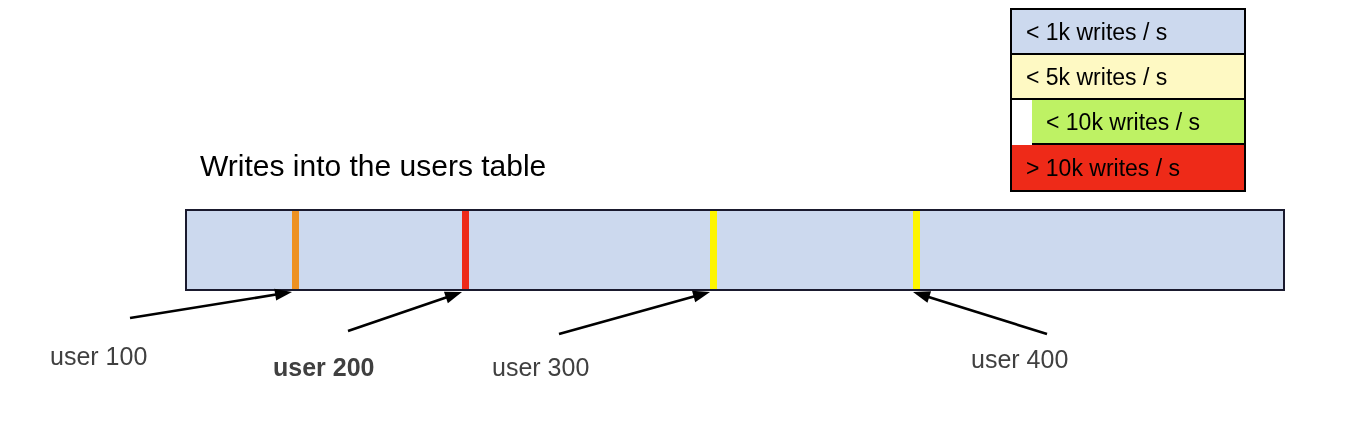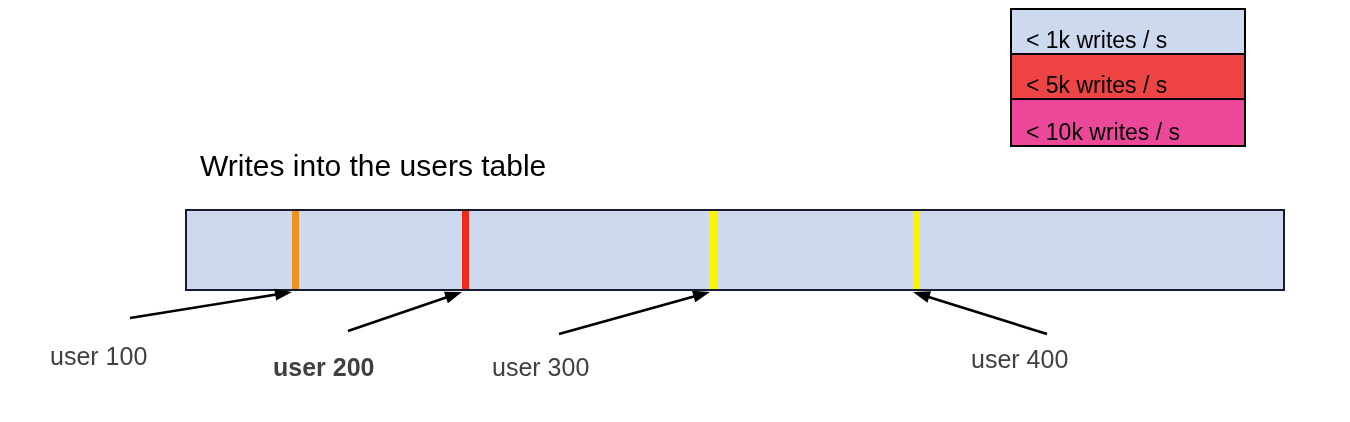--- a/index.html
+++ b/index.html
@@ -81,21 +81,21 @@
     width: 236px;
     border: 2px solid #000000;
     box-sizing: border-box;
   }
   .legend-row {
     position: relative;
     height: 45px;
     box-sizing: border-box;
     border-bottom: 2px solid #000000;
     display: flex;
-    align-items: flex-end;
+    align-items: center;
     padding-left: 14px;
   }
   .legend-row:last-child {
     border-bottom: none;
   }
   .legend-row-label {
     font-size: 23px;
     line-height: 26px;
     white-space: nowrap;
     color: #000000;
@@ -130,21 +130,24 @@
       <div class="callout-label" style="left: 50px; top: 341px;">user 100</div>
       <div class="callout-label" style="left: 273px; top: 352px; font-weight: bold;">user 200</div>
       <div class="callout-label" style="left: 492px; top: 352px;">user 300</div>
       <div class="callout-label" style="left: 971px; top: 344px;">user 400</div>
     </div>
 
   <div class="legend" id="legend">
       <div class="legend-row" style="background: rgb(204, 217, 238);">
         <span class="legend-row-label">&lt; 1k writes / s</span>
       </div>
-      <div class="legend-row" style="background: #ef4444;">
+      <div class="legend-row" style="background: #fef9c3;">
         <span class="legend-row-label">&lt; 5k writes / s</span>
       </div>
-      <div class="legend-row" style="background: #ec4899;">
+      <div class="legend-row" style="background: #bef264; margin-left: 20px;">
         <span class="legend-row-label">&lt; 10k writes / s</span>
+      </div>
+      <div class="legend-row" style="background: rgb(238, 42, 24);">
+        <span class="legend-row-label">&gt; 10k writes / s</span>
       </div>
     </div>
 
 </div>
 
 </body></html>

